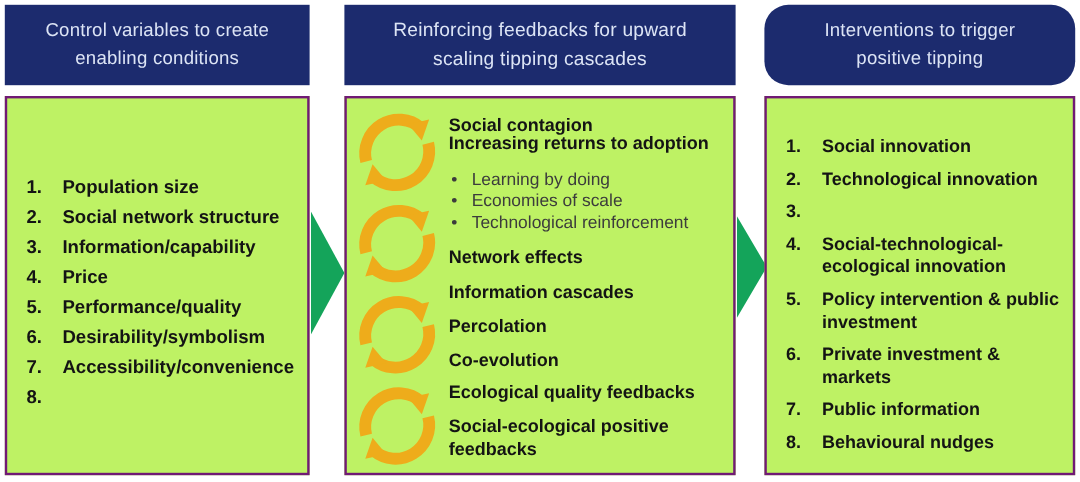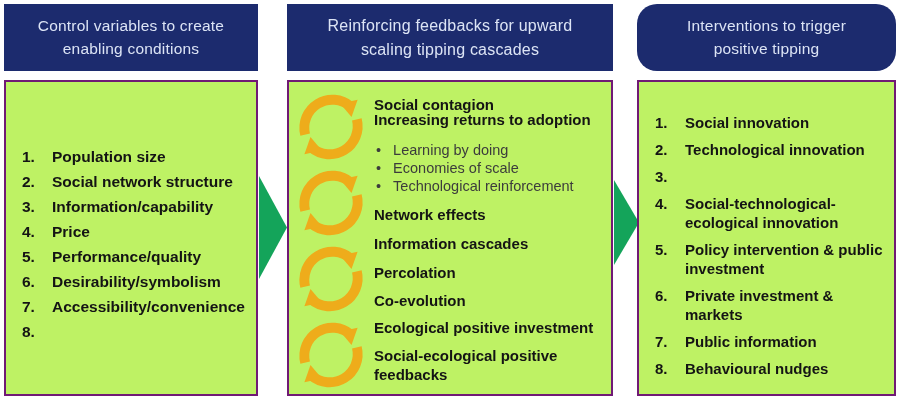--- a/index.html
+++ b/index.html
@@ -131,21 +131,21 @@
         <span>Economies of scale</span>
       </div>
     <div class="mi bullet" style="top:95px">
         <span class="b">•</span>
         <span>Technological reinforcement</span>
       </div>
     <div class="mi" style="top:152px">Information cascades</div>
     <div class="mi" style="top:123px">Network effects</div>
     <div class="mi" style="top:181px">Percolation</div>
     <div class="mi" style="top:209px">Co-evolution</div>
-    <div class="mi" style="top:236px">Ecological positive investment</div>
+    <div class="mi" style="top:236px">Ecological quality feedbacks</div>
     <div class="mi" style="top:264px;width:210px">Social-ecological positive feedbacks</div>
   </div>
 
   <div class="garrow" id="arrow-right"></div>
 
   <div class="box" id="box-right">
     <div class="numlist">
       <div class="numrow">
           <span class="n">1.</span>
           <span>Social innovation</span>

